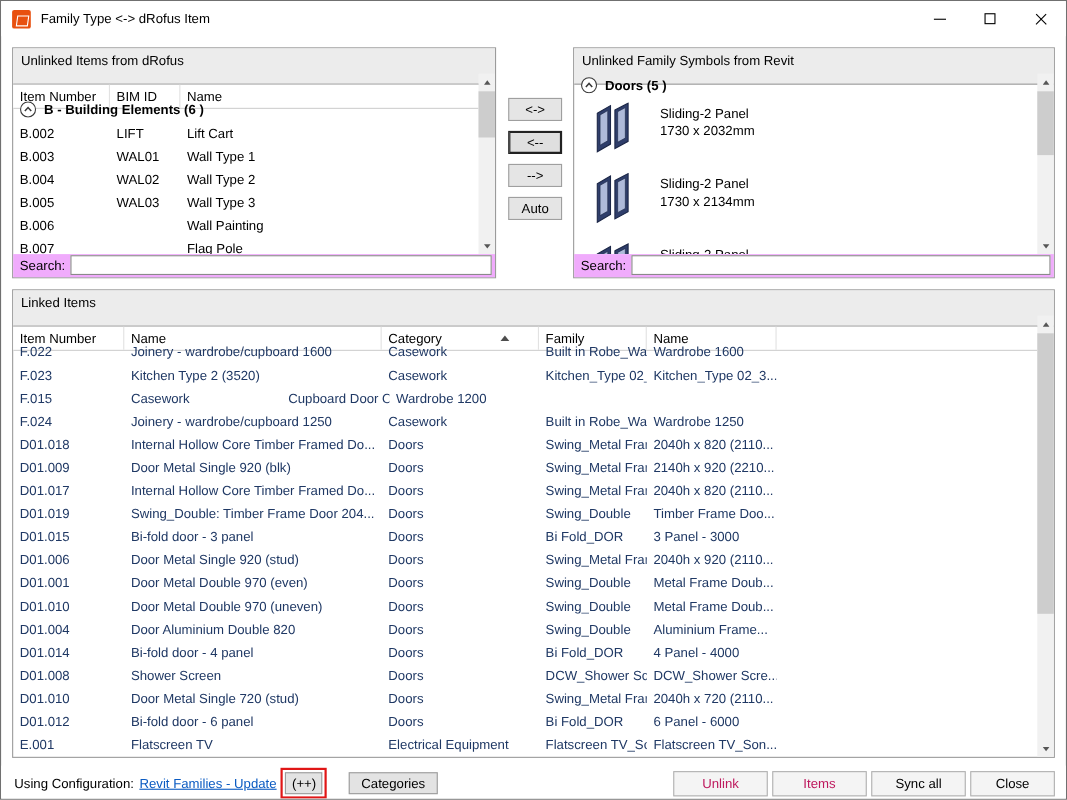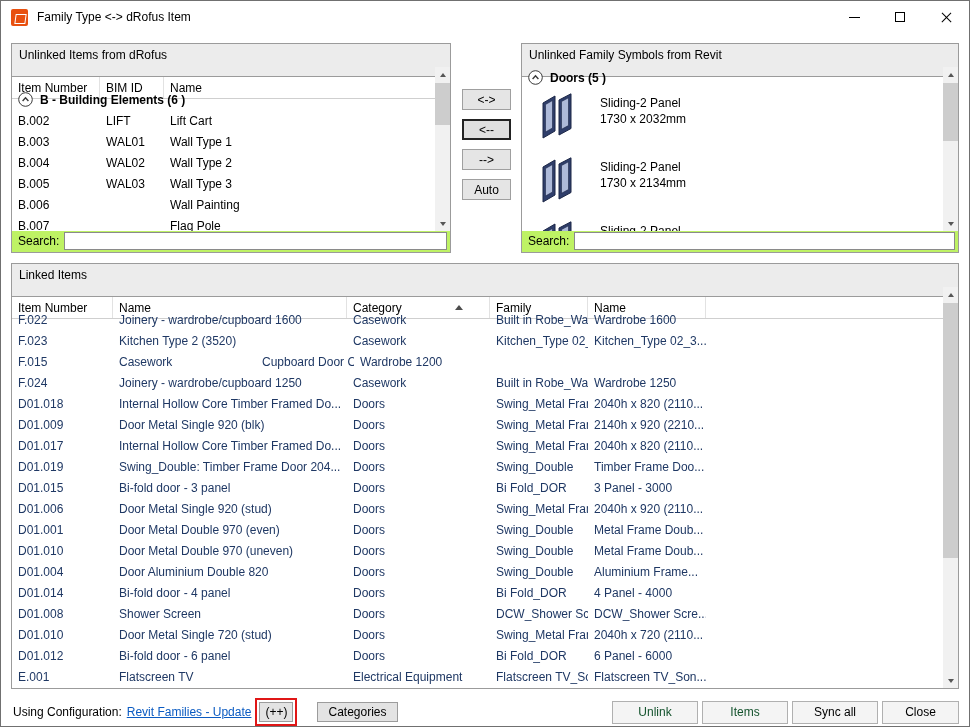--- a/index.html
+++ b/index.html
@@ -36,21 +36,21 @@
   .trow{display:flex;height:21px;align-items:center}
   .td{padding:0 6px;white-space:nowrap;overflow:hidden}
   .group-row{display:flex;height:21px;align-items:center;gap:7px;padding-left:6px;font-weight:bold}
   .expander{width:15px;height:15px;flex:none;display:block}
 
   .c-item{width:88px}
   .c-bim{width:64px}
   .c-name{flex:1;border-right:none}
 
   
-  .search-row{position:absolute;left:0;right:0;bottom:0;height:21px;display:flex;align-items:center;gap:5px;padding:0 3px 1px 6px;background:#bef264}
+  .search-row{position:absolute;left:0;right:0;bottom:0;height:21px;display:flex;align-items:center;gap:5px;padding:0 3px 1px 6px;background:#f0abfc}
   .search-input{flex:1;height:18px;border:1px solid #8a8a8a;font:inherit;font-size:12px;padding:0 3px;background:#fff}
 
   
   .vscroll{position:absolute;right:0;width:15px;background:#f1f1f1}
   .p-unlinked .vscroll,.p-symbols .vscroll{top:23px;bottom:21px}
   .p-linked .vscroll{top:23px;bottom:0}
   .sb-up{position:absolute;top:0;left:0;width:15px;height:15px;display:flex;align-items:center;justify-content:center}
   .sb-down{position:absolute;bottom:0;left:0;width:15px;height:15px;display:flex;align-items:center;justify-content:center}
   .tri-up{width:0;height:0;border-left:3.5px solid transparent;border-right:3.5px solid transparent;border-bottom:4.5px solid #565656}
   .tri-down{width:0;height:0;border-left:3.5px solid transparent;border-right:3.5px solid transparent;border-top:4.5px solid #565656}
@@ -84,21 +84,21 @@
   
   .footer{position:absolute;left:0;top:695px;width:970px;height:32px;display:flex;align-items:center;padding:0 12px;background:#fff}
   .cfg-label{white-space:nowrap}
   .cfg-link{color:#0b5bc2;text-decoration:underline;margin-left:5px;white-space:nowrap;cursor:pointer}
   .addwrap{position:relative;margin-left:8px}
   .btn{background:#e3e3e3;border:1px solid #9c9c9c;font:inherit;font-size:12px;height:20px;padding:0 5px;color:#000;cursor:default}
   .btn-categories{margin-left:24px;padding:0 10px}
   .red-annotation{position:absolute;left:-4px;top:-4px;right:-4px;bottom:-4px;border:2px solid #e01616;pointer-events:none}
   .footer-right{margin-left:auto;display:flex;gap:4px}
   .fbtn{width:86px;height:23px;background:#f4f4f4;border:1px solid #b0b0b0;font:inherit;font-size:12px;color:#000;cursor:default}
-  .fbtn.disabled{color:#14532d}
+  .fbtn.disabled{color:#be185d}
   .fbtn-close{width:77px}
 </style>
 </head>
 <body>
 
 <div class="window">
 
   <div class="titlebar">
     <span class="app-icon"></span>
     <span class="title-text">Family Type &lt;-&gt; dRofus Item</span>

